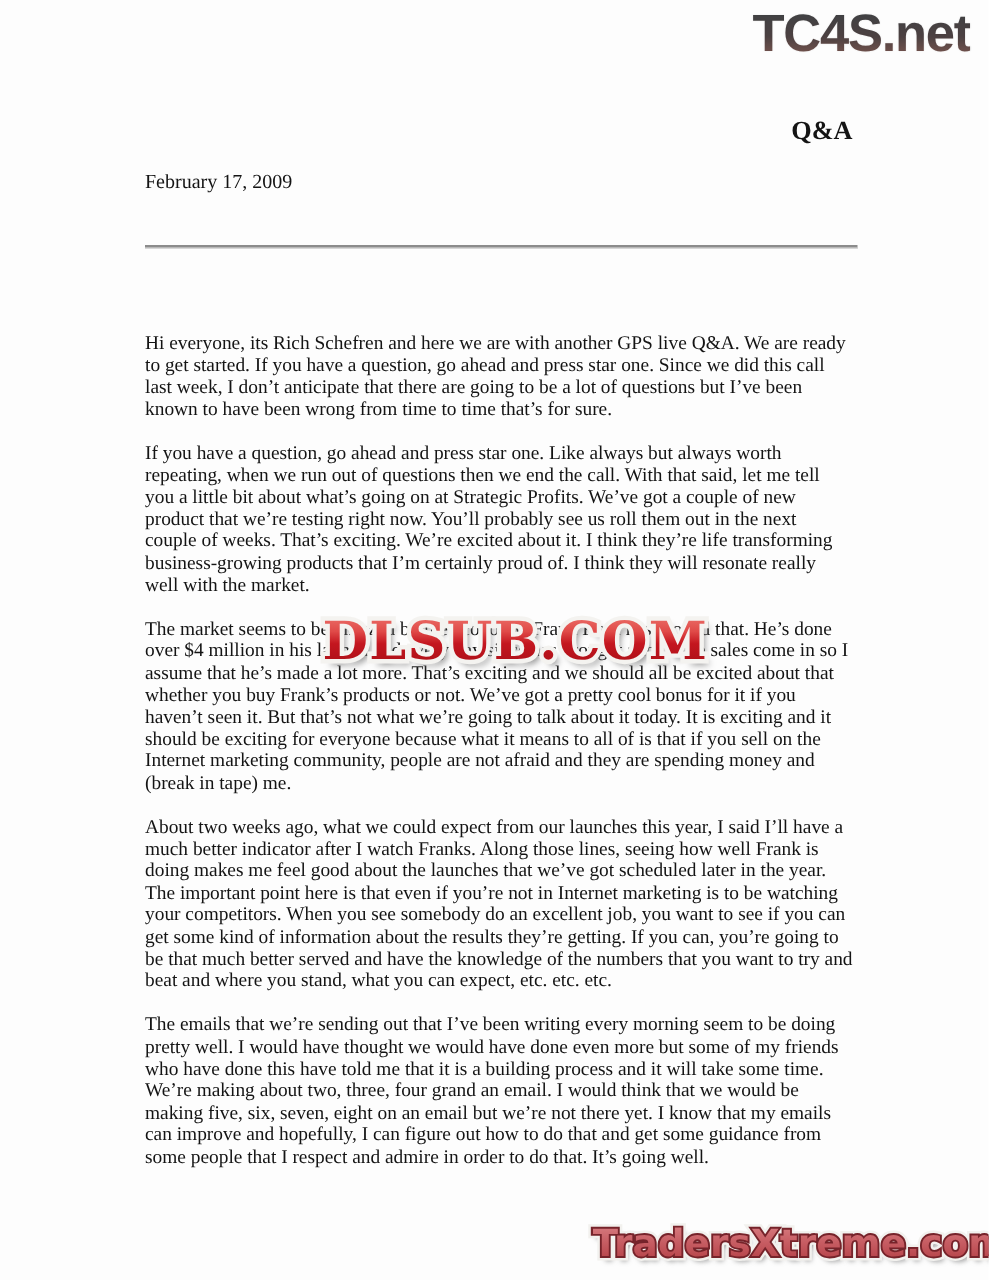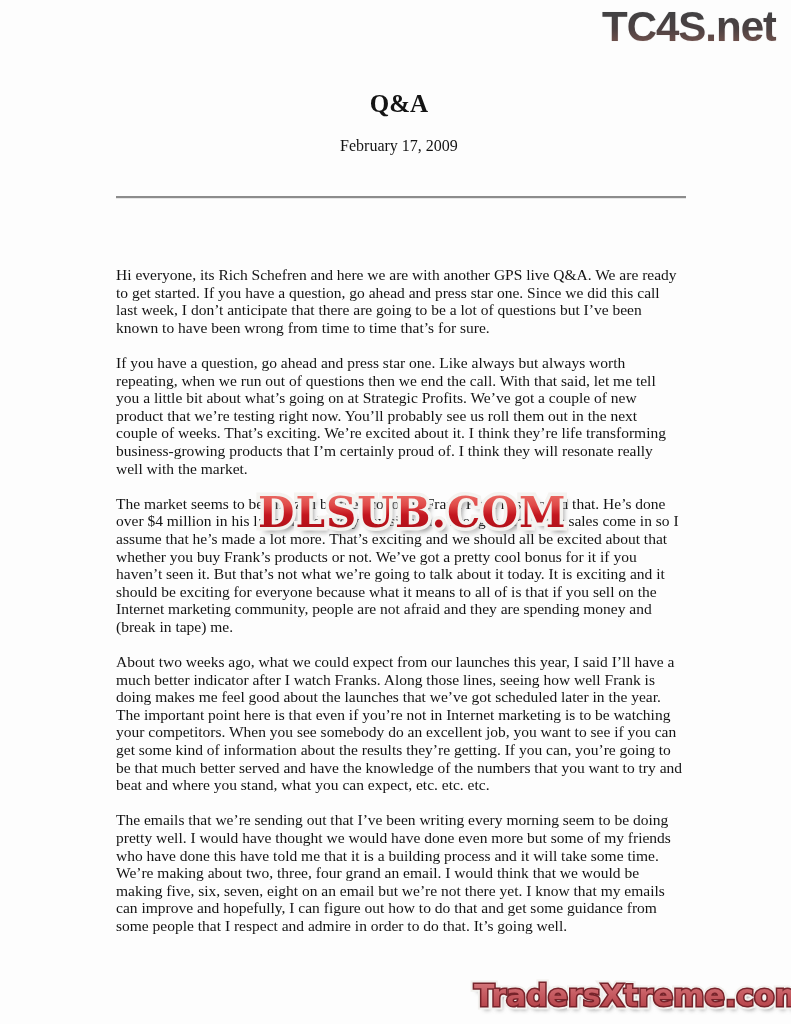--- a/index.html
+++ b/index.html
@@ -32,30 +32,30 @@
   
   .content {
     position: absolute;
     left: 116px;
     top: 0;
     width: 566px;
     color: #141414;
   }
   .doc-title {
     margin: 92px 0 0 0;
-    font-size: 25px;
+    font-size: 21px;
     line-height: 24px;
     font-weight: bold;
-    text-align: center;
+    text-align: right;
   }
   .doc-date {
     margin: 20px 0 0 0;
     font-size: 16px;
     line-height: 19px;
-    text-align: center;
+    text-align: left;
     font-weight: normal;
   }
   .divider {
     margin-top: 41px;
     width: 570px;
     height: 2px;
     background: #8c8c8c;
     border-bottom: 1px solid #e6e6e6;
   }
   .body-text { margin-top: 67px; }

